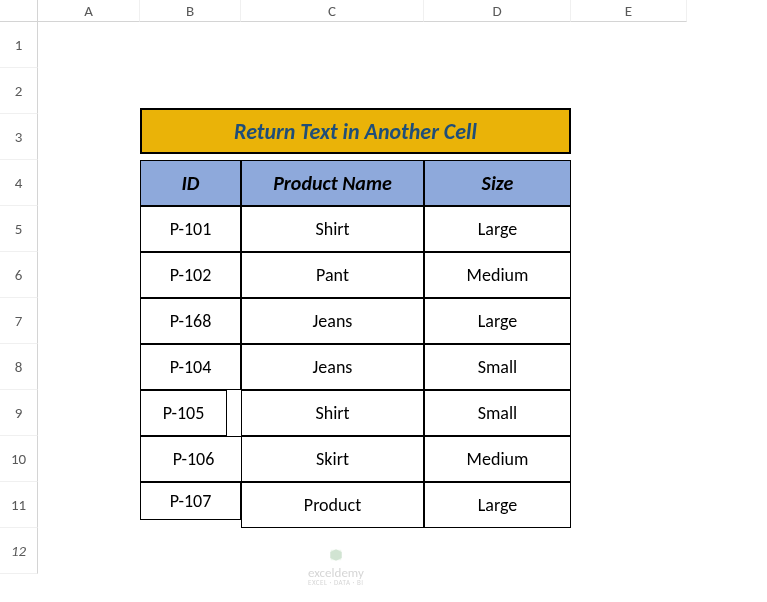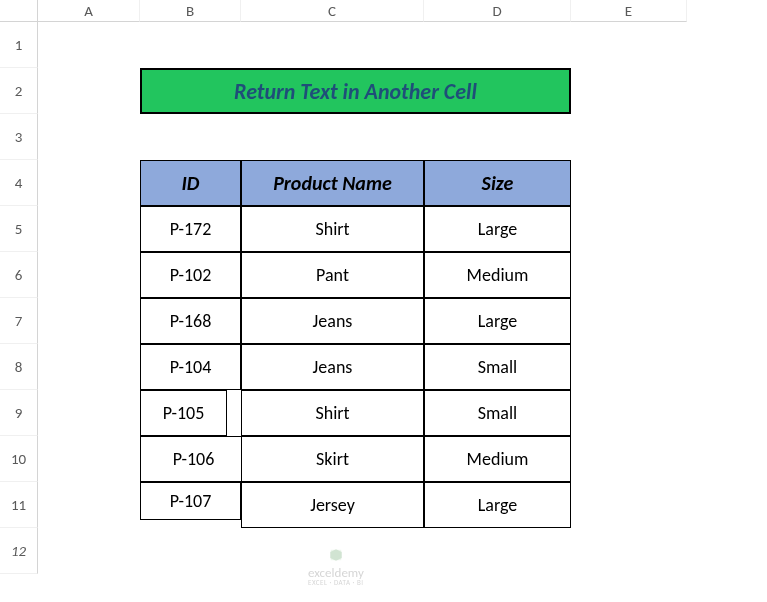--- a/index.html
+++ b/index.html
@@ -65,29 +65,30 @@
       border-bottom: 1px solid #d4d4d4;
       background: #ffffff;
     }
     .cells {
       position: absolute;
       left: 38px;
       top: 22px;
     }
     .title-cell {
       position: absolute;
-      background: #22c55e;
+      background: #eab308;
       border: 2px solid #000000;
       display: flex;
       align-items: center;
       justify-content: center;
       font-style: italic;
       font-weight: bold;
       font-size: 22px;
       color: #1f4e79;
+      margin-top: 40px;
     }
     .table-header-cell {
       position: absolute;
       background: #8ea9db;
       border: 1px solid #000000;
       display: flex;
       align-items: center;
       justify-content: center;
       font-style: italic;
       font-weight: bold;
@@ -160,40 +161,40 @@
 
   <div class="cells">
     <div class="title-cell" style="left:102px; top:46px; width:431px; height:46px;">
       <span>Return Text in Another Cell</span>
     </div>
 
     <div id="table-container">
         <div class="table-header-cell" style="left: 102px; top: 138px; width: 101px; height: 46px;">ID</div>
         <div class="table-header-cell" style="left: 203px; top: 138px; width: 183px; height: 46px;">Product Name</div>
         <div class="table-header-cell" style="left: 386px; top: 138px; width: 147px; height: 46px;">Size</div>
-        <div class="table-data-cell" style="left: 102px; top: 184px; width: 101px; height: 46px;">P-172</div>
+        <div class="table-data-cell" style="left: 102px; top: 184px; width: 101px; height: 46px;">P-101</div>
         <div class="table-data-cell" style="left: 203px; top: 184px; width: 183px; height: 46px;">Shirt</div>
         <div class="table-data-cell" style="left: 386px; top: 184px; width: 147px; height: 46px;">Large</div>
         <div class="table-data-cell" style="left: 102px; top: 230px; width: 101px; height: 46px;">P-102</div>
         <div class="table-data-cell" style="left: 203px; top: 230px; width: 183px; height: 46px;">Pant</div>
         <div class="table-data-cell" style="left: 386px; top: 230px; width: 147px; height: 46px;">Medium</div>
         <div class="table-data-cell" style="left: 102px; top: 276px; width: 101px; height: 46px;">P-168</div>
         <div class="table-data-cell" style="left: 203px; top: 276px; width: 183px; height: 46px;">Jeans</div>
         <div class="table-data-cell" style="left: 386px; top: 276px; width: 147px; height: 46px;">Large</div>
         <div class="table-data-cell" style="left: 102px; top: 322px; width: 101px; height: 46px;">P-104</div>
         <div class="table-data-cell" style="left: 203px; top: 322px; width: 183px; height: 46px;">Jeans</div>
         <div class="table-data-cell" style="left: 386px; top: 322px; width: 147px; height: 46px;">Small</div>
         <div class="table-data-cell" style="left: 102px; top: 368px; width: 87px; height: 46px;">P-105</div>
         <div class="table-data-cell" style="left: 203px; top: 368px; width: 183px; height: 46px;">Shirt</div>
         <div class="table-data-cell" style="left: 386px; top: 368px; width: 147px; height: 46px;">Small</div>
         <div class="table-data-cell" style="left: 102px; top: 414px; width: 107px; height: 46px;">P-106</div>
         <div class="table-data-cell" style="left: 203px; top: 414px; width: 183px; height: 46px;">Skirt</div>
         <div class="table-data-cell" style="left: 386px; top: 414px; width: 147px; height: 46px;">Medium</div>
         <div class="table-data-cell" style="left: 102px; top: 460px; width: 101px; height: 38px;">P-107</div>
-        <div class="table-data-cell" style="left: 203px; top: 460px; width: 183px; height: 46px;">Jersey</div>
+        <div class="table-data-cell" style="left: 203px; top: 460px; width: 183px; height: 46px;">Product</div>
         <div class="table-data-cell" style="left: 386px; top: 460px; width: 147px; height: 46px;">Large</div>
       </div>
 
     <div class="watermark" style="left:270px; top:526px;">
       <span class="watermark-icon">
         <svg viewBox="0 0 24 24" width="14" height="14">
             <path fill="#5bb05b" d="M3 3h18v18H3z" opacity="0.3"></path>
             <path fill="#2e7d32" d="M12 2L2 7v10l10 5 10-5V7z" opacity="0.5"></path>
           </svg>
       </span>

